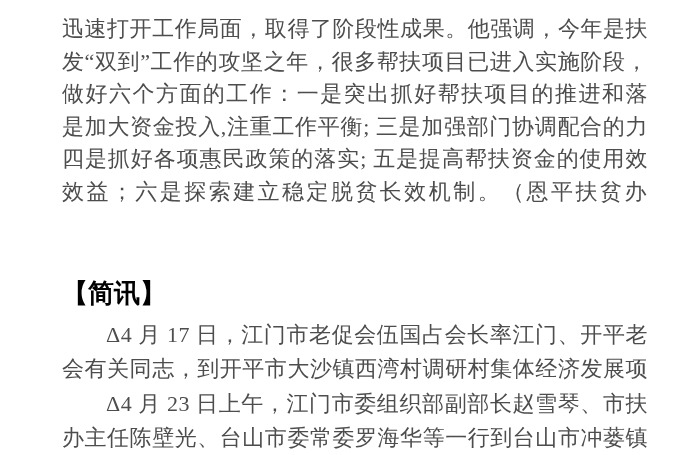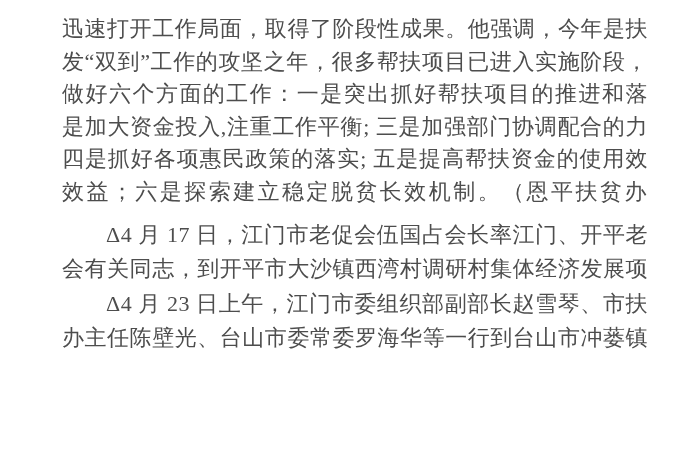--- a/index.html
+++ b/index.html
@@ -59,20 +59,21 @@
 
   <div class="body-para">
     <div class="line">迅速打开工作局面，取得了阶段性成果。他强调，今年是扶贫开</div>
     <div class="line">发“双到”工作的攻坚之年，很多帮扶项目已进入实施阶段，要</div>
     <div class="line">做好六个方面的工作：一是突出抓好帮扶项目的推进和落实；二</div>
     <div class="line">是加大资金投入,注重工作平衡; 三是加强部门协调配合的力度;</div>
     <div class="line">四是抓好各项惠民政策的落实; 五是提高帮扶资金的使用效率和</div>
     <div class="line no-stretch">效益；六是探索建立稳定脱贫长效机制。（恩平扶贫办供稿）</div>
   </div>
 
+  <div class="line section-heading">【简讯】</div>
 
   <div class="briefs">
     <div class="line brief-line indent">Δ4 月 17 日，江门市老促会伍国占会长率江门、开平老促</div>
     <div class="line brief-line">会有关同志，到开平市大沙镇西湾村调研村集体经济发展项目。</div>
     <div class="line brief-line indent">Δ4 月 23 日上午，江门市委组织部副部长赵雪琴、市扶贫</div>
     <div class="line brief-line">办主任陈壁光、台山市委常委罗海华等一行到台山市冲蒌镇前锋</div>
   </div>
 
 </div>
 

